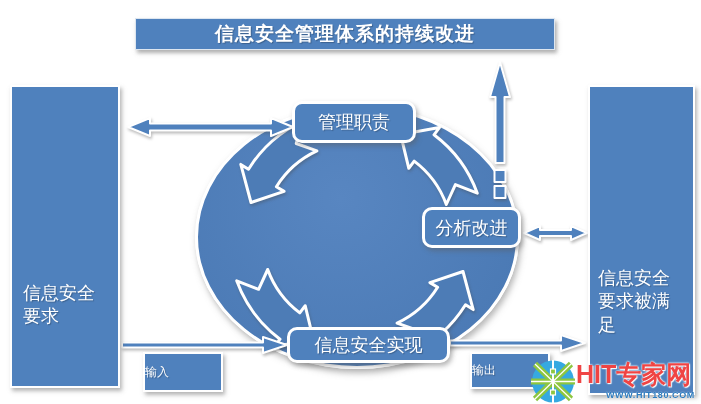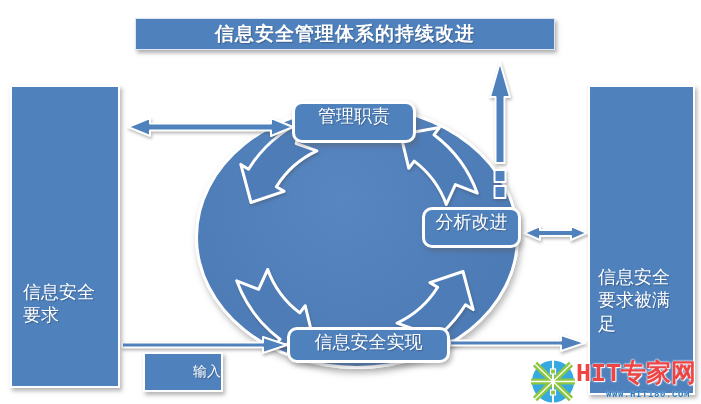--- a/index.html
+++ b/index.html
@@ -1,17 +1,17 @@
 <!DOCTYPE html>
 <html><head>
 <meta charset="utf-8">
 <style>
   html,body{margin:0;padding:0;background:#fff;}
   .stage{position:relative;width:701px;height:404px;background:#fff;overflow:hidden;
-         font-family:Liberation Mono, monospace;}
+         font-family:Liberation Sans, sans-serif;}
   .stage *{box-sizing:border-box;}
 
   .blue-box{background:#4f81bd;color:#fff;text-shadow:1px 1px 1px rgba(0,0,0,.25);}
 
   .banner{position:absolute;left:135px;top:18px;width:420px;height:32px;
           border:1px solid #dde6f0;display:flex;align-items:center;justify-content:center;
           font-size:19px;font-weight:bold;letter-spacing:1px;
           box-shadow:2px 3px 4px rgba(110,110,110,.55);z-index:4;}
 
   .panel{position:absolute;top:85px;width:110px;border:2px solid #fff;
@@ -24,29 +24,29 @@
            background:radial-gradient(circle at 45% 35%, #5886c1 0%, #4a79b4 85%);
            border:3px solid #fff;box-shadow:2px 4px 6px rgba(110,110,110,.5);z-index:1;}
 
   .arrows{position:absolute;left:0;top:0;width:701px;height:404px;z-index:2;}
   .arr{fill:#4f81bd;stroke:#fff;stroke-width:2;stroke-linejoin:round;
        filter:drop-shadow(1px 2px 1.5px rgba(80,80,80,.4));}
   .cyc{fill:#4d7cb6;stroke:#fff;stroke-width:3;stroke-linejoin:round;
        filter:drop-shadow(1px 2px 1.5px rgba(70,70,70,.35));}
 
   .node{position:absolute;border:3px solid #fff;border-radius:10px;z-index:3;
-        display:flex;justify-content:center;font-size:18px;
+        display:flex;align-items:center;justify-content:center;font-size:18px;
         box-shadow:2px 3px 5px rgba(90,90,90,.45);}
   .node-top{left:292px;top:101px;width:124px;height:42px;}
   .node-left{left:196px;top:207px;width:96px;height:41px;}
   .node-right{left:422px;top:207px;width:99px;height:41px;}
   .node-bottom{left:287px;top:327px;width:163px;height:36px;}
 
   .io-box{position:absolute;border:2px solid #fff;z-index:3;display:flex;align-items:center;
-          justify-content:flex-end;font-size:14px;box-shadow:2px 3px 4px rgba(110,110,110,.5);}
+          justify-content:flex-start;font-size:12px;box-shadow:2px 3px 4px rgba(110,110,110,.5);}
   .io-in{left:143px;top:352px;width:80px;height:40px;}
   .io-out{left:470px;top:352px;width:80px;height:37px;}
 
   .logo{position:absolute;left:531px;top:360px;width:44px;height:44px;z-index:6;}
   .brand{position:absolute;left:576px;top:362px;z-index:6;font-size:25px;font-weight:bold;
          color:#ef4444;letter-spacing:0px;line-height:1;
          text-shadow:0 0 2px #fff,0 0 2px #fff,1px 1px 1px #fff;}
   .website{position:absolute;left:578px;top:390px;z-index:6;font-size:9px;font-weight:bold;
            color:#2c7bbf;letter-spacing:.6px;text-shadow:0 0 1px #fff;margin-left:28px;}
 </style>
@@ -97,20 +97,23 @@
   <div class="node node-right blue-box">
     <span>分析改进</span>
   </div>
   <div class="node node-bottom blue-box">
     <span>信息安全实现</span>
   </div>
 
   <div class="io-box io-in blue-box">
     <span>输入</span>
   </div>
+  <div class="io-box io-out blue-box">
+    <span>输出</span>
+  </div>
 
   <svg class="logo" viewBox="0 0 44 44">
     <circle cx="22" cy="21.5" r="21" fill="#36a9e1"></circle>
     <g stroke="#8dc63f" stroke-width="6">
       <line x1="4" y1="4" x2="40" y2="39"></line>
       <line x1="40" y1="4" x2="4" y2="39"></line>
       <line x1="-1" y1="21.5" x2="45" y2="21.5"></line>
     </g>
     <g stroke="#ffffff" stroke-width="2">
       <line x1="22" y1="-1" x2="22" y2="44"></line>

